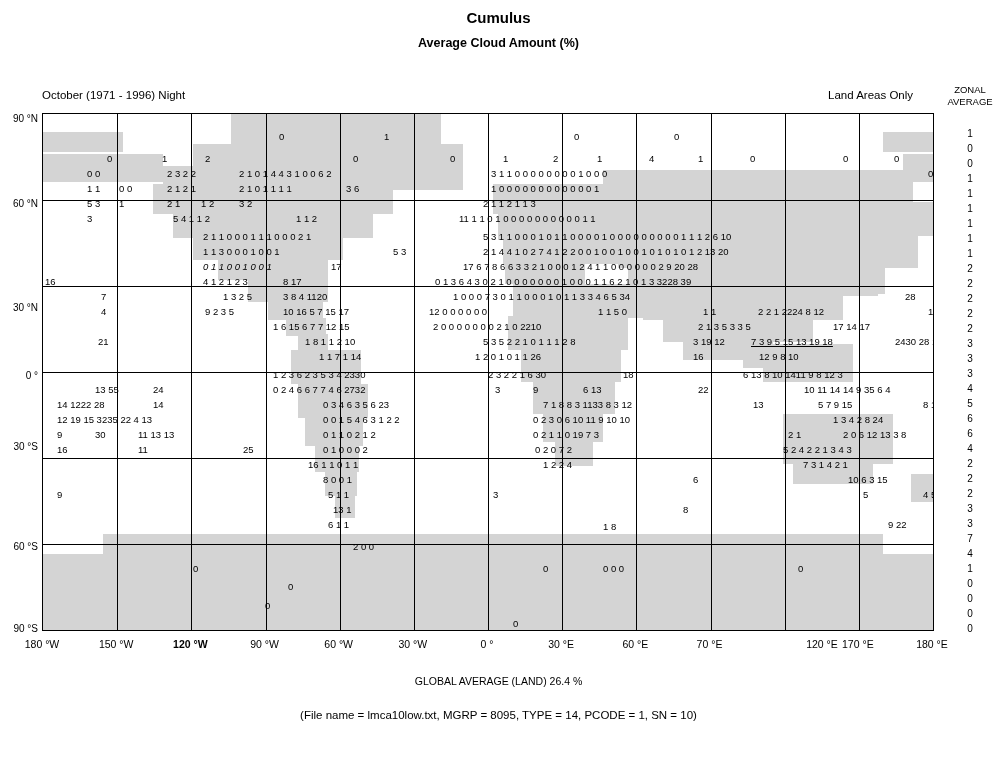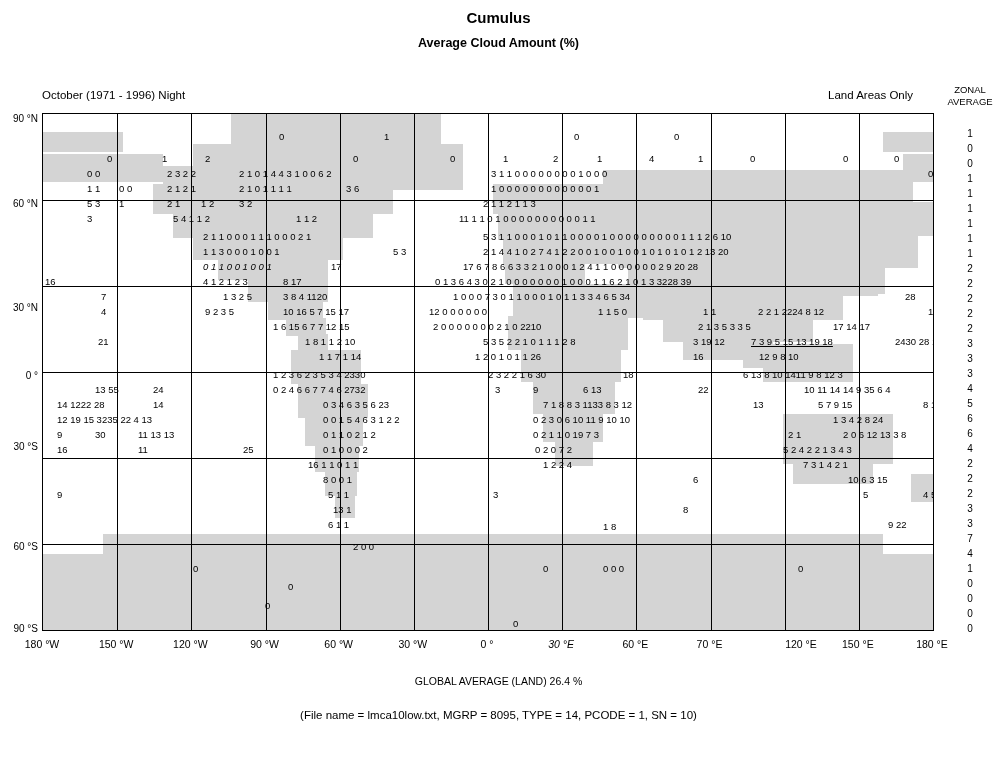--- a/index.html
+++ b/index.html
@@ -272,30 +272,30 @@
 <div id="axes">
     <div class="ylab" style="left: 0px; top: 113px;">90 °N</div>
     <div class="ylab" style="left: 0px; top: 198px;">60 °N</div>
     <div class="ylab" style="left: 0px; top: 270px; margin-top: 32px;">30 °N</div>
     <div class="ylab" style="left: 0px; top: 370px;">0 °</div>
     <div class="ylab" style="left: 0px; top: 441px;">30 °S</div>
     <div class="ylab" style="left: 0px; top: 541px;">60 °S</div>
     <div class="ylab" style="left: 0px; top: 623px;">90 °S</div>
     <div class="xlab" style="left: 12px;">180 °W</div>
     <div class="xlab" style="left: 86.1667px;">150 °W</div>
-    <div class="xlab" style="left: 160.333px;">120 °W</div>
+    <div class="xlab" style="left: 160.333px; font-weight: bold;">120 °W</div>
     <div class="xlab" style="left: 234.5px;">90 °W</div>
     <div class="xlab" style="left: 308.667px;">60 °W</div>
     <div class="xlab" style="left: 382.833px;">30 °W</div>
     <div class="xlab" style="left: 457px;">0 °</div>
-    <div class="xlab" style="left: 531.167px; font-style: italic;">30 °E</div>
+    <div class="xlab" style="left: 531.167px;">30 °E</div>
     <div class="xlab" style="left: 605.333px;">60 °E</div>
     <div class="xlab" style="left: 679.5px;">70 °E</div>
-    <div class="xlab" style="left: 771px;">120 °E</div>
-    <div class="xlab" style="left: 827.833px;">150 °E</div>
+    <div class="xlab" style="left: 792px;">120 °E</div>
+    <div class="xlab" style="left: 827.833px;">170 °E</div>
     <div class="xlab" style="left: 902px;">180 °E</div>
   </div>
 <div id="zonalcol">
     <div class="zonal" style="top: 128px;">1</div>
     <div class="zonal" style="top: 143px;">0</div>
     <div class="zonal" style="top: 158px;">0</div>
     <div class="zonal" style="top: 173px;">1</div>
     <div class="zonal" style="top: 188px;">1</div>
     <div class="zonal" style="top: 203px;">1</div>
     <div class="zonal" style="top: 218px;">1</div>

